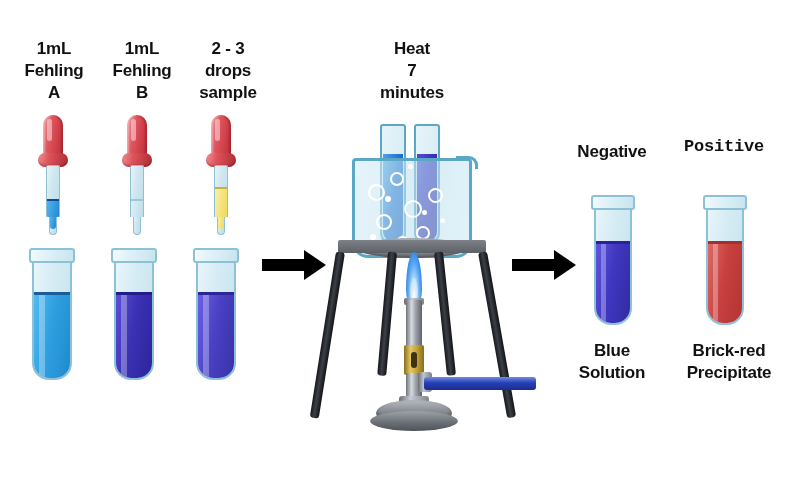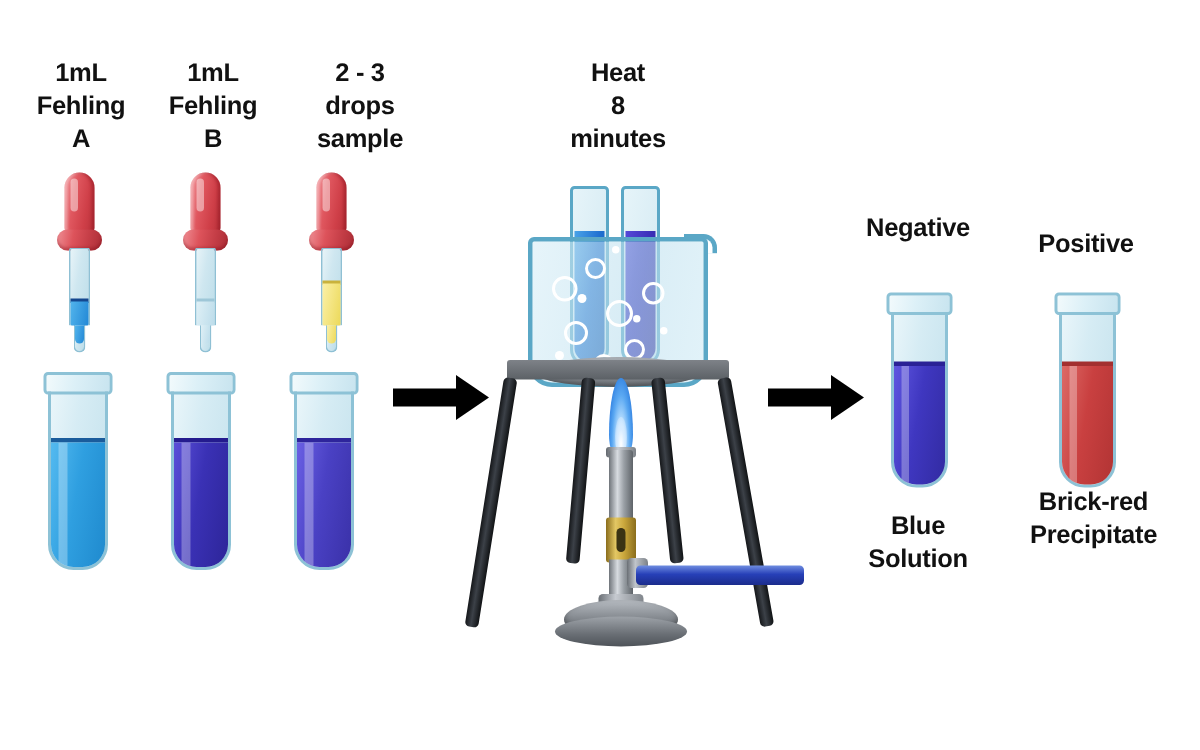--- a/index.html
+++ b/index.html
@@ -185,25 +185,25 @@
 <body>
 
 <div id="stage">
 
   <div class="lbl lbl-step" style="left:4px;top:38px;width:100px;">1mL
 Fehling
 A</div>
   <div class="lbl lbl-step" style="left:92px;top:38px;width:100px;">1mL
 Fehling
 B</div>
-  <div class="lbl lbl-step" style="left:185px;top:38px;width:110px;">2 - 3
+  <div class="lbl lbl-step" style="left:173px;top:38px;width:110px;">2 - 3
 drops
 sample</div>
   <div class="lbl lbl-step" style="left:357px;top:38px;width:110px;">Heat
-8
+7
 minutes</div>
 
   <div class="pip" style="left:36px;top:115px;">
     <div class="bulb"></div>
     <div class="collar"></div>
     <div class="barrel"></div>
     <div class="tip"></div>
     <div class="men" style="top:84px;background:#14478f;"></div>
     <div class="fluid" style="top:86px;height:16px;background:linear-gradient(100deg,#52b4ec,#2388d6);"></div>
     <div class="fluidtip" style="top:102px;height:12px;background:linear-gradient(100deg,#52b4ec,#2388d6);"></div>
@@ -303,34 +303,34 @@
   <div id="baseStem"></div>
   <div id="baseDisc"></div>
   <div id="baseDisc2"></div>
 
   <div class="arrow" style="left:512px;top:250px;width:64px;">
     <div class="shaft" style="width:44px;"></div>
     <div class="head" style="left:42px;"></div>
   </div>
 
   <div class="lbl lbl-res" style="left:556px;top:141px;width:112px;">Negative</div>
-  <div class="lbl lbl-res" style="left:668px;top:152px;width:112px;">Positive</div>
+  <div class="lbl lbl-res" style="left:668px;top:136px;width:112px;font-family:Liberation Mono, monospace;">Positive</div>
 
   <div class="tube" style="left:594px;top:195px;width:38px;height:130px;">
     <div class="glass"></div>
     <div class="rim"></div>
     <div class="men2" style="top:46px;background:#2a2296;"></div>
     <div class="liq" style="top:49px;background:linear-gradient(100deg,#5f56e0 0%,#3f37c0 45%,#322ba2 100%);"></div>
   </div>
 
   <div class="tube" style="left:706px;top:195px;width:38px;height:130px;">
     <div class="glass"></div>
     <div class="rim"></div>
     <div class="men2" style="top:46px;background:#a33030;"></div>
     <div class="liq" style="top:49px;background:linear-gradient(100deg,#dd6a66 0%,#c94040 45%,#b23434 100%);"></div>
   </div>
 
   <div class="lbl lbl-cap" style="left:556px;top:340px;width:112px;">Blue
 Solution</div>
-  <div class="lbl lbl-cap" style="left:664px;top:324px;width:130px;">Brick-red
+  <div class="lbl lbl-cap" style="left:664px;top:340px;width:130px;">Brick-red
 Precipitate</div>
 
 </div>
 
 </body></html>

